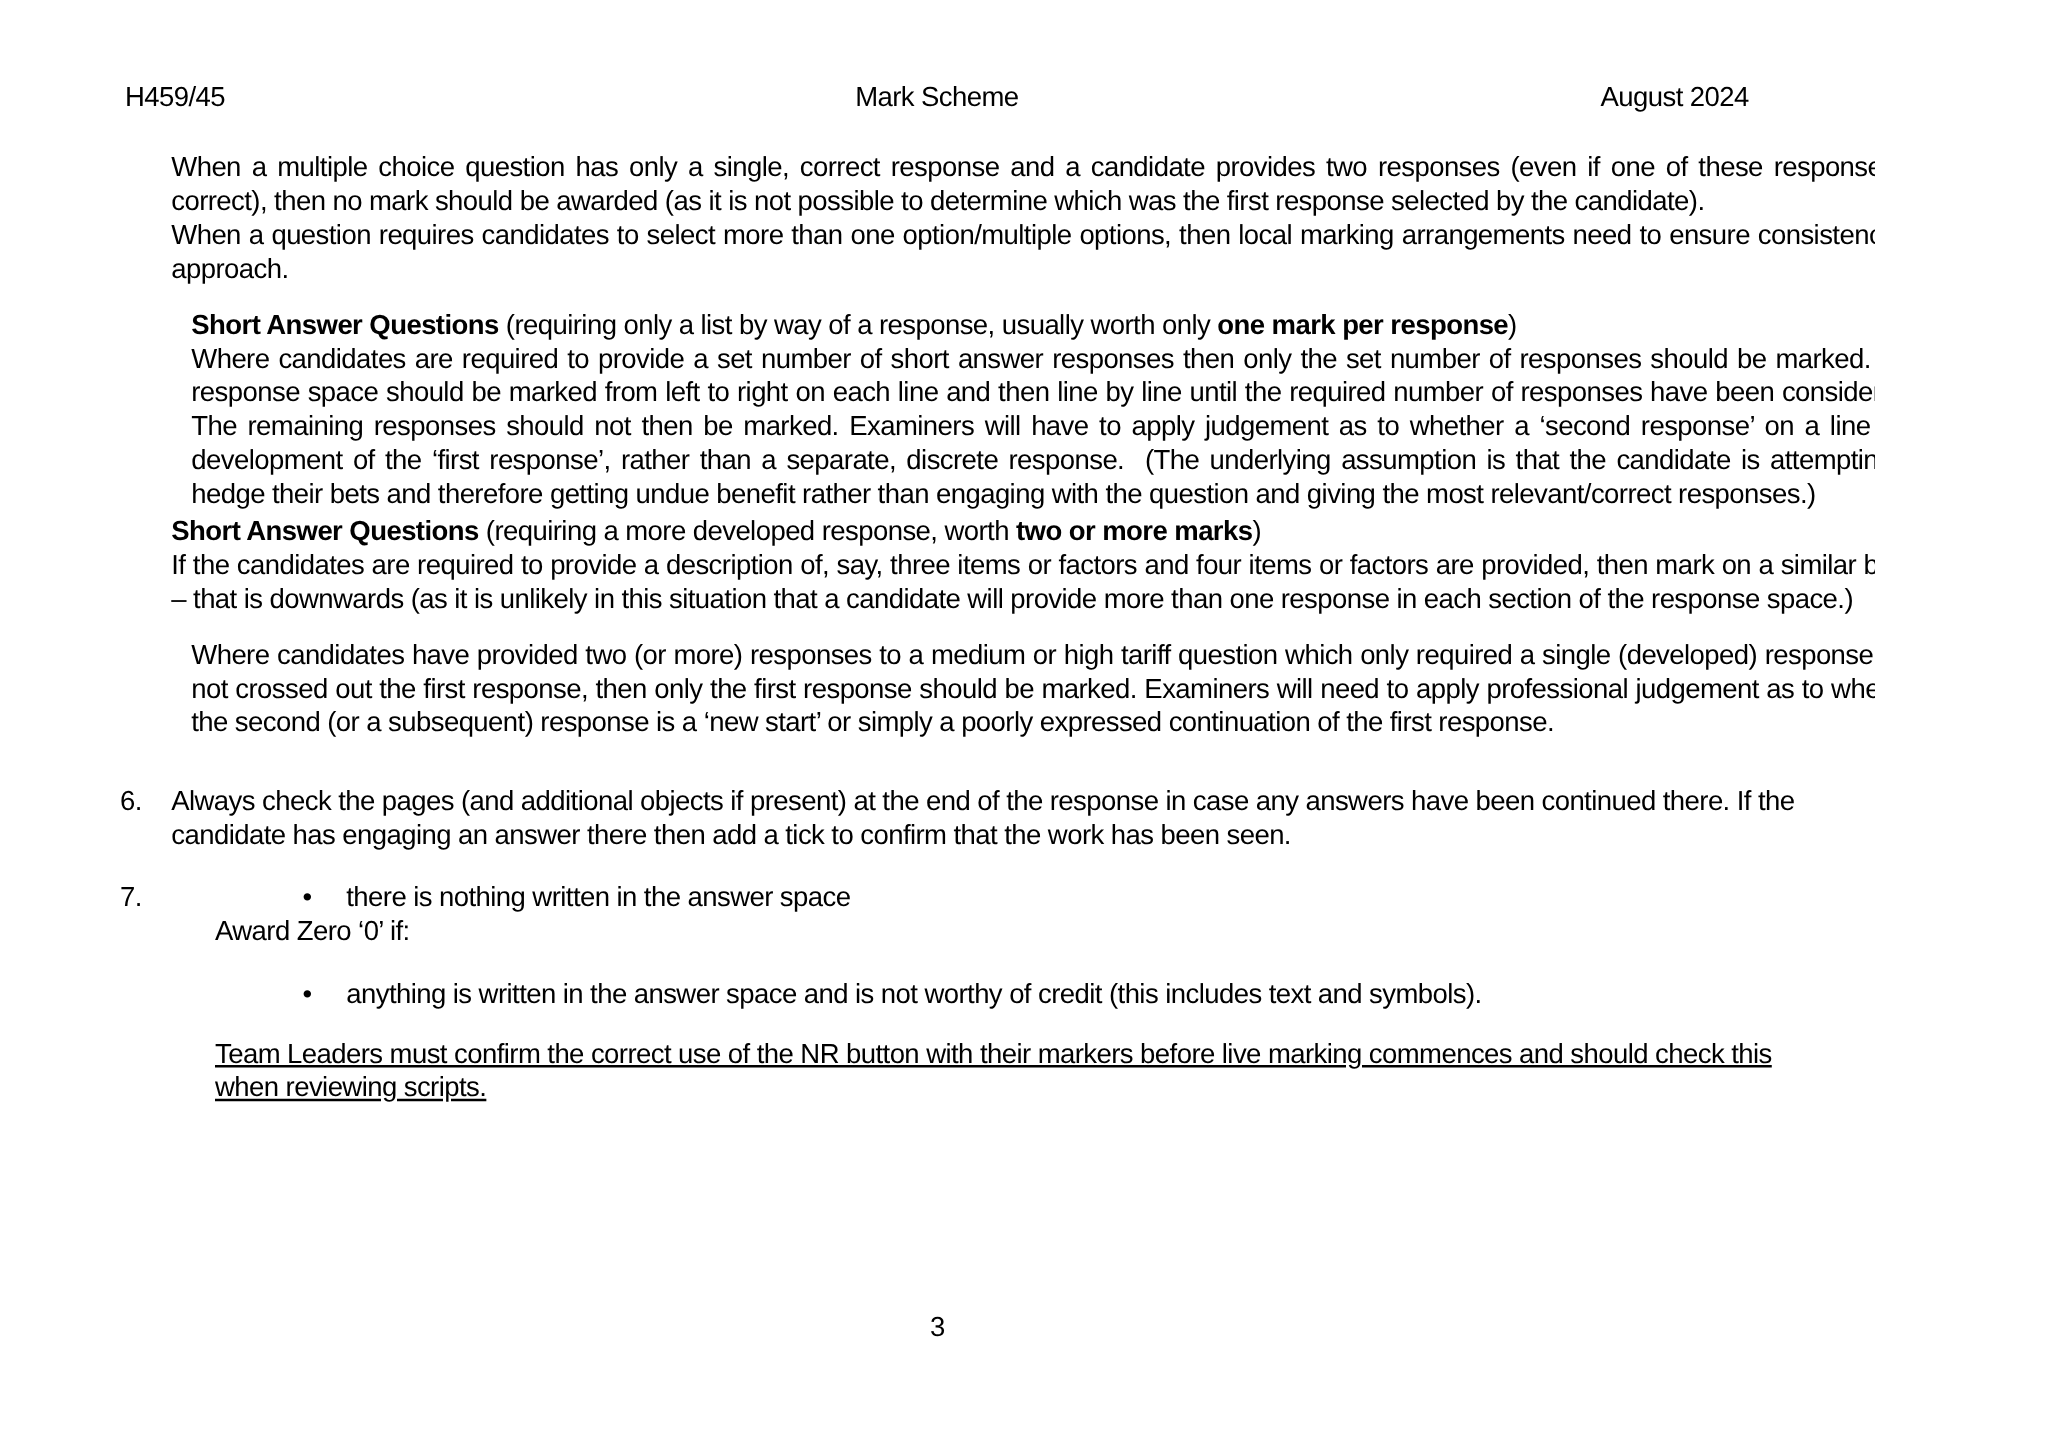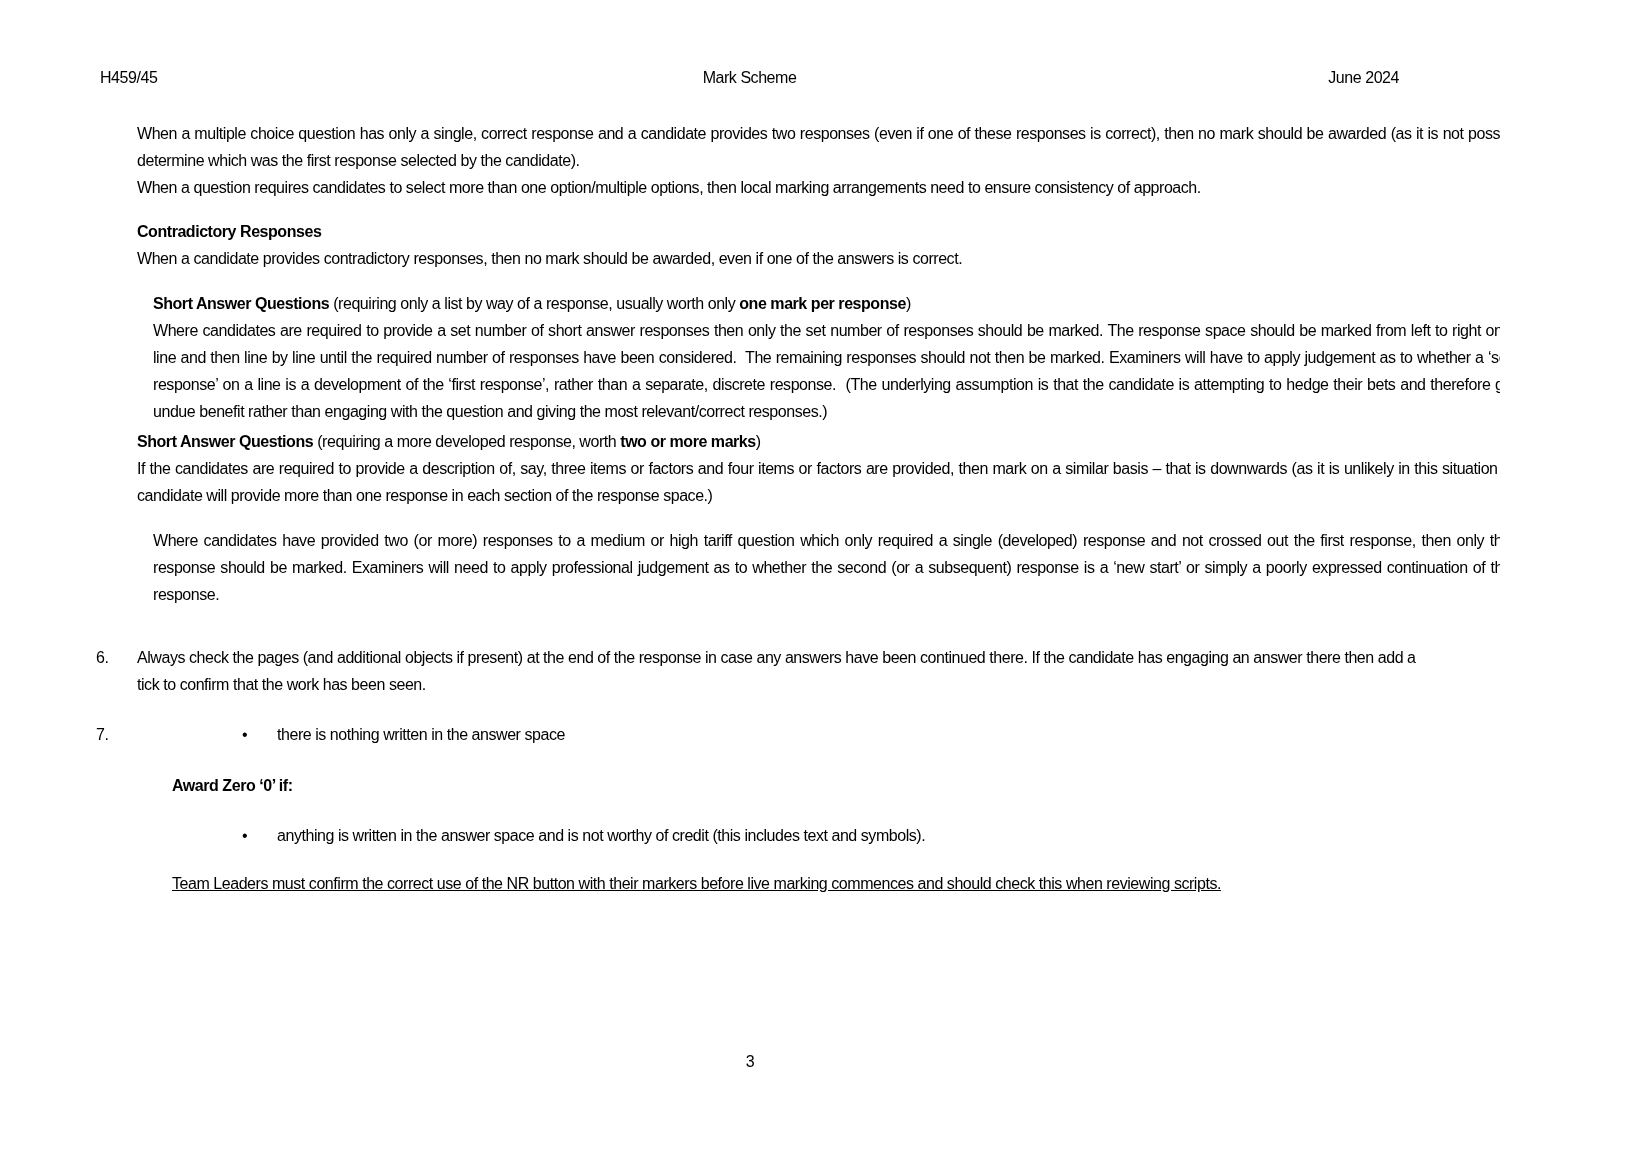--- a/index.html
+++ b/index.html
@@ -3,39 +3,39 @@
 <meta charset="utf-8">
 <style>
   html, body { margin: 0; padding: 0; background: #ffffff; }
   .page {
     position: relative;
     width: 1500px;
     height: 1158px;
     background: #ffffff;
     color: #000000;
     font-family: "Liberation Sans", sans-serif;
-    font-size: 16px;
+    font-size: 22px;
     line-height: 27px;
     letter-spacing: -0.45px;
     overflow: hidden;
   }
   .header { display: flex; padding: 64px 101px 0 100px; }
   .header .col { flex: 1 1 0; }
   .header .c-left  { text-align: left; }
   .header .c-mid   { text-align: center; }
   .header .c-right { text-align: right; }
 
   .content { margin-left: 137px; width: 1403px; }
   p { margin: 0; }
   .justify { text-align: justify; }
   .b { font-weight: bold; }
   .i { }
 
   .mt13 { margin-top: 3px; }
-  .mt16 { margin-top: 24px; font-weight: bold; }
+  .mt16 { margin-top: 0; }
   .mt17 { margin-top: 17px; }
   .mt18 { margin-top: 18px; margin-left: 16px; }
   .mt21 { margin-top: 21px; text-decoration: underline; }
   .mt23 { margin-top: 23px; }
   .mt29 { margin-top: 29px; }
   .mt36 { margin-top: 36px; }
 
   .num-item { position: relative; }
   .num { position: absolute; left: -41px; top: 0; }
   .narrow { width: 1300px; }
@@ -54,34 +54,30 @@
   }
 </style>
 </head>
 <body>
 
 <div class="page">
 
   <div class="header">
     <span class="col c-left">H459/45</span>
     <span class="col c-mid">Mark Scheme</span>
-    <span class="col c-right">June 2024</span>
+    <span class="col c-right">August 2024</span>
   </div>
 
   <div class="content">
 
     <div class="mt29">
       <p class="justify">When a multiple choice question has only a single, correct response and a candidate provides two responses (even if one of these responses is correct), then no mark should be awarded (as it is not possible to determine which was the first response selected by the candidate).</p>
       <p class="justify i">When a question requires candidates to select more than one option/multiple options, then local marking arrangements need to ensure consistency of approach.</p>
     </div>
 
-    <div class="mt17">
-      <p class="b">Contradictory Responses</p>
-      <p>When a candidate provides contradictory responses, then no mark should be awarded, even if one of the answers is correct.</p>
-    </div>
 
     <div class="mt18">
       <p><span class="b">Short Answer Questions</span><span> (requiring only a list by way of a response, usually worth only </span><span class="b">one mark per response</span><span>)</span></p>
       <p class="justify"><span>Where candidates are required to provide a set number of short answer responses then only the set number of responses should be marked. The response space should be marked from left to right on each line and then line by line until the required number of responses have been considered.&nbsp; The remaining responses should not then be marked. Examiners will have to apply judgement as to whether a ‘second response’ on a line is a development of the ‘first response’, rather than a separate, discrete response.&nbsp; </span><span class="i">(The underlying assumption is that the candidate is attempting to hedge their bets and therefore getting undue benefit rather than engaging with the question and giving the most relevant/correct responses.)</span></p>
     </div>
 
     <div class="mt13">
       <p><span class="b">Short Answer Questions</span><span> (requiring a more developed response, worth </span><span class="b">two or more marks</span><span>)</span></p>
       <p class="justify">If the candidates are required to provide a description of, say, three items or factors and four items or factors are provided, then mark on a similar basis – that is downwards (as it is unlikely in this situation that a candidate will provide more than one response in each section of the response space.)</p>
     </div>

